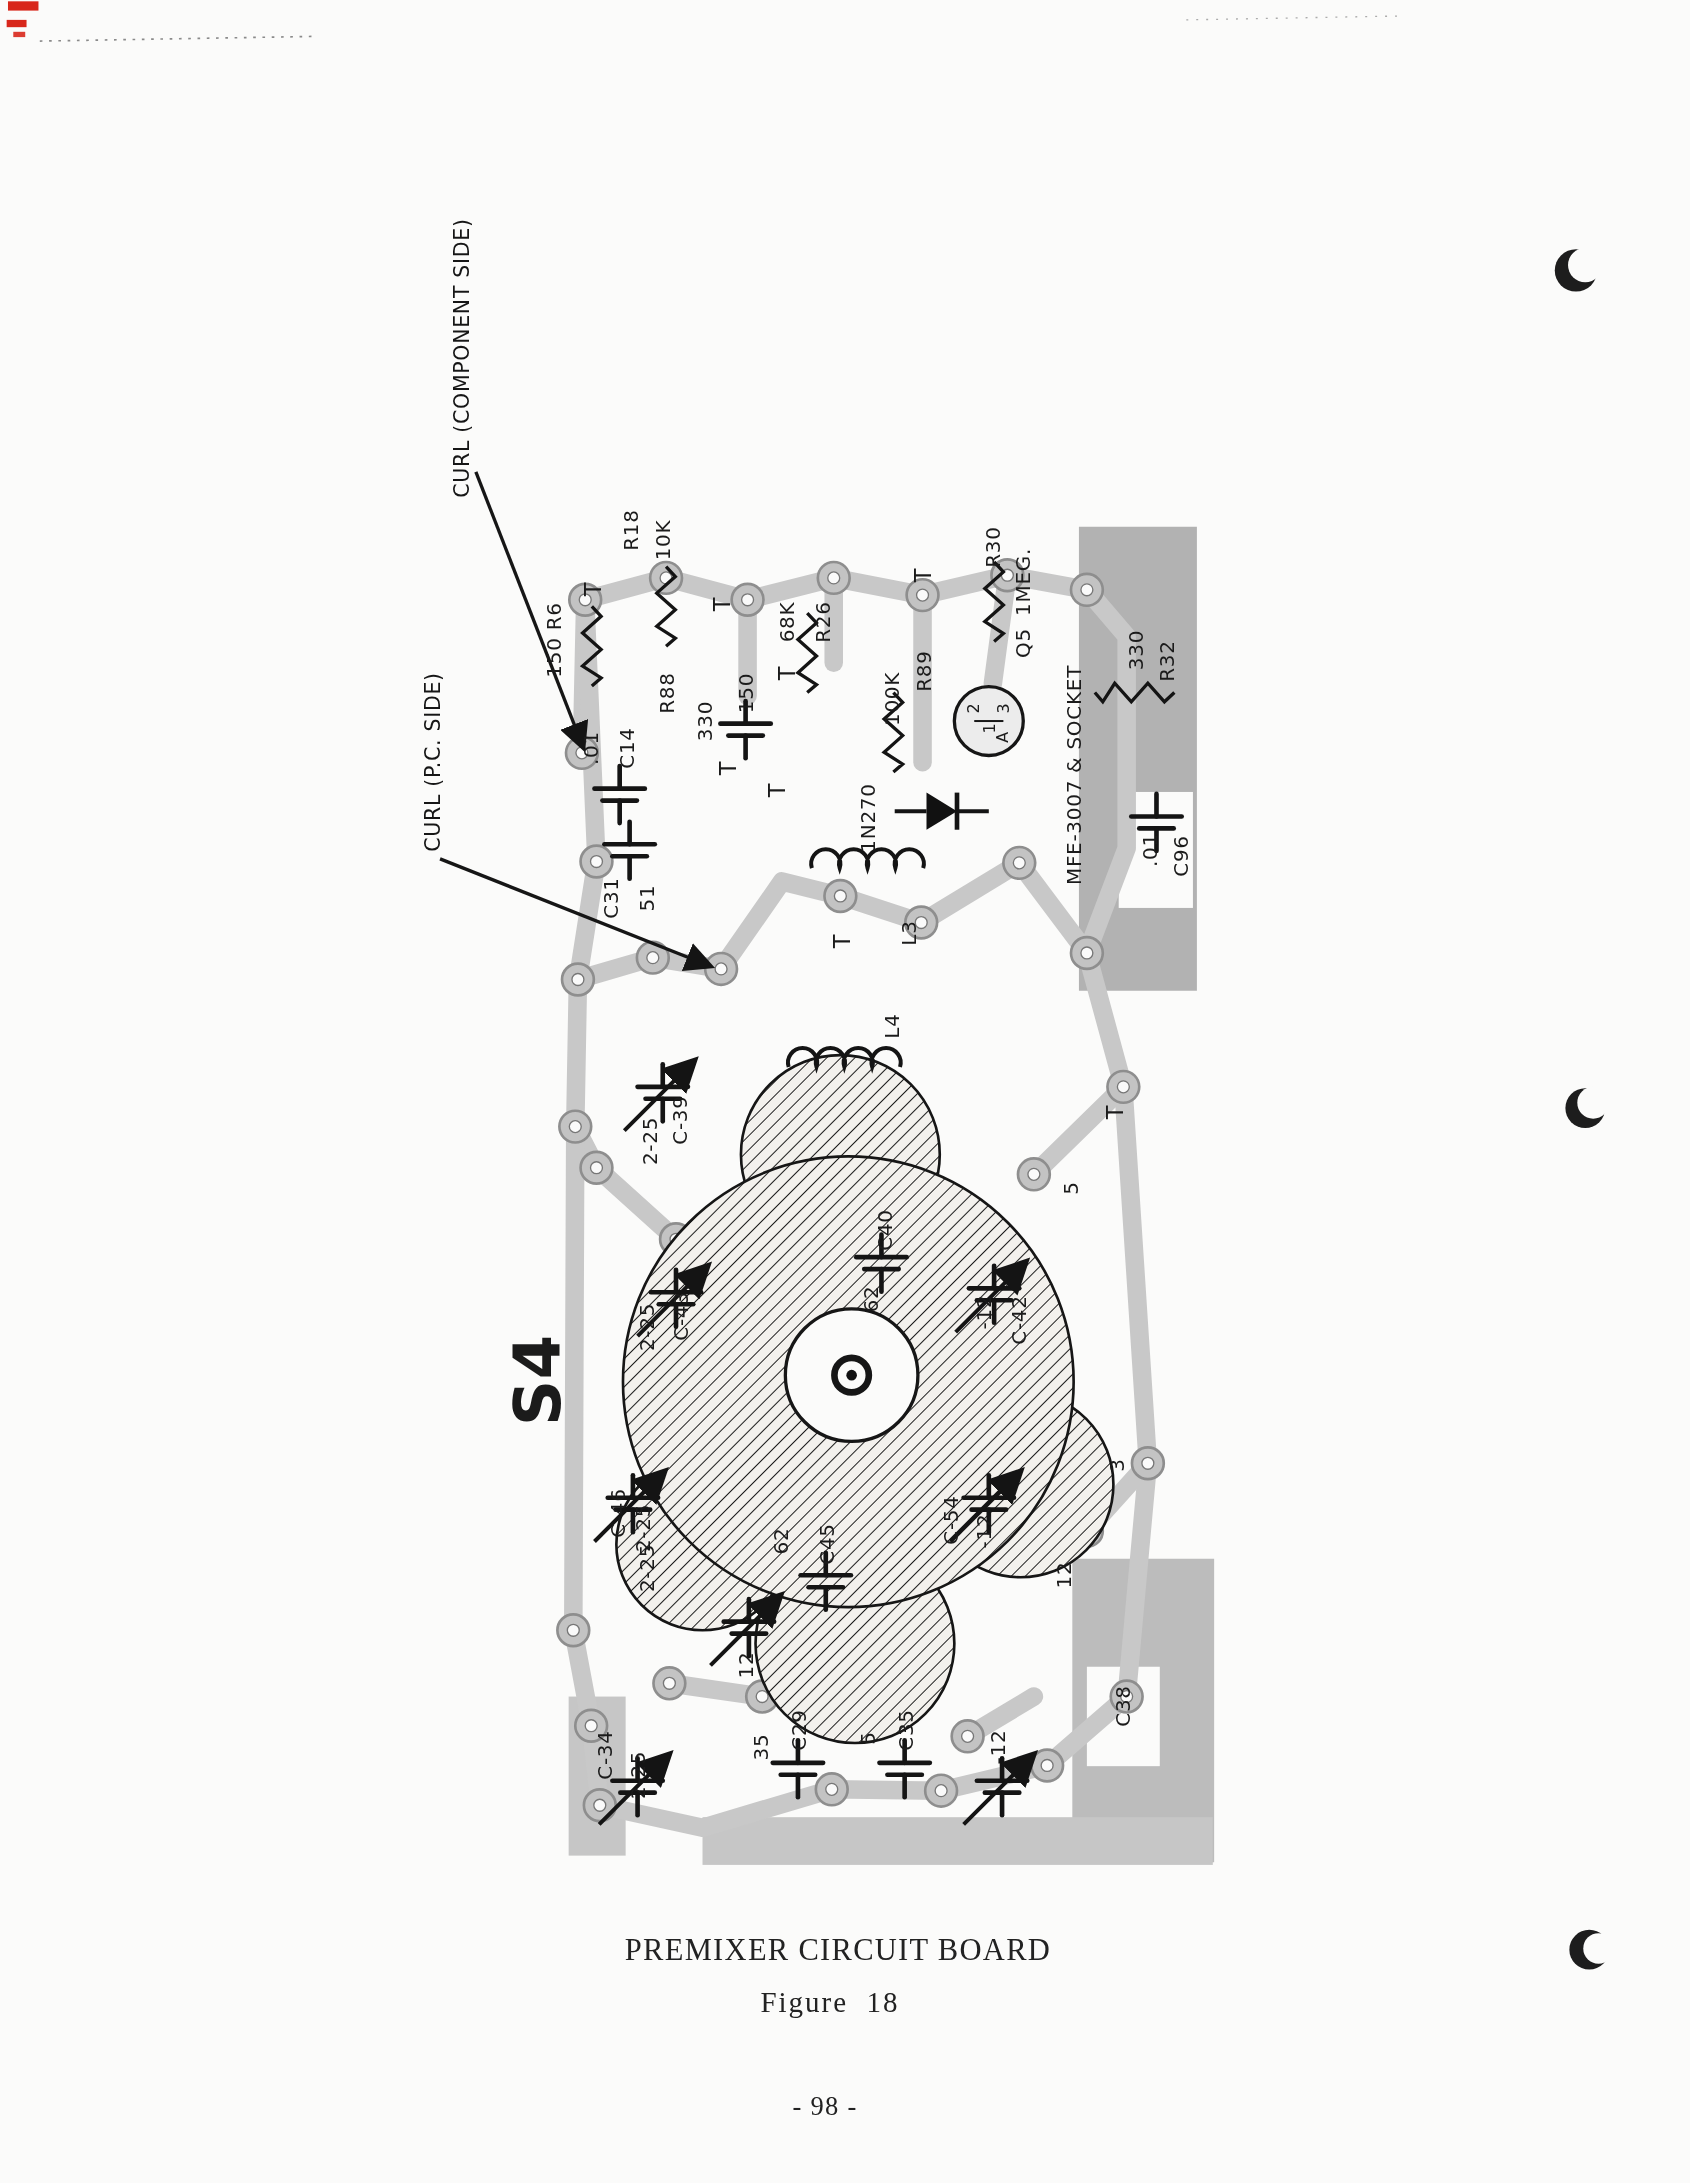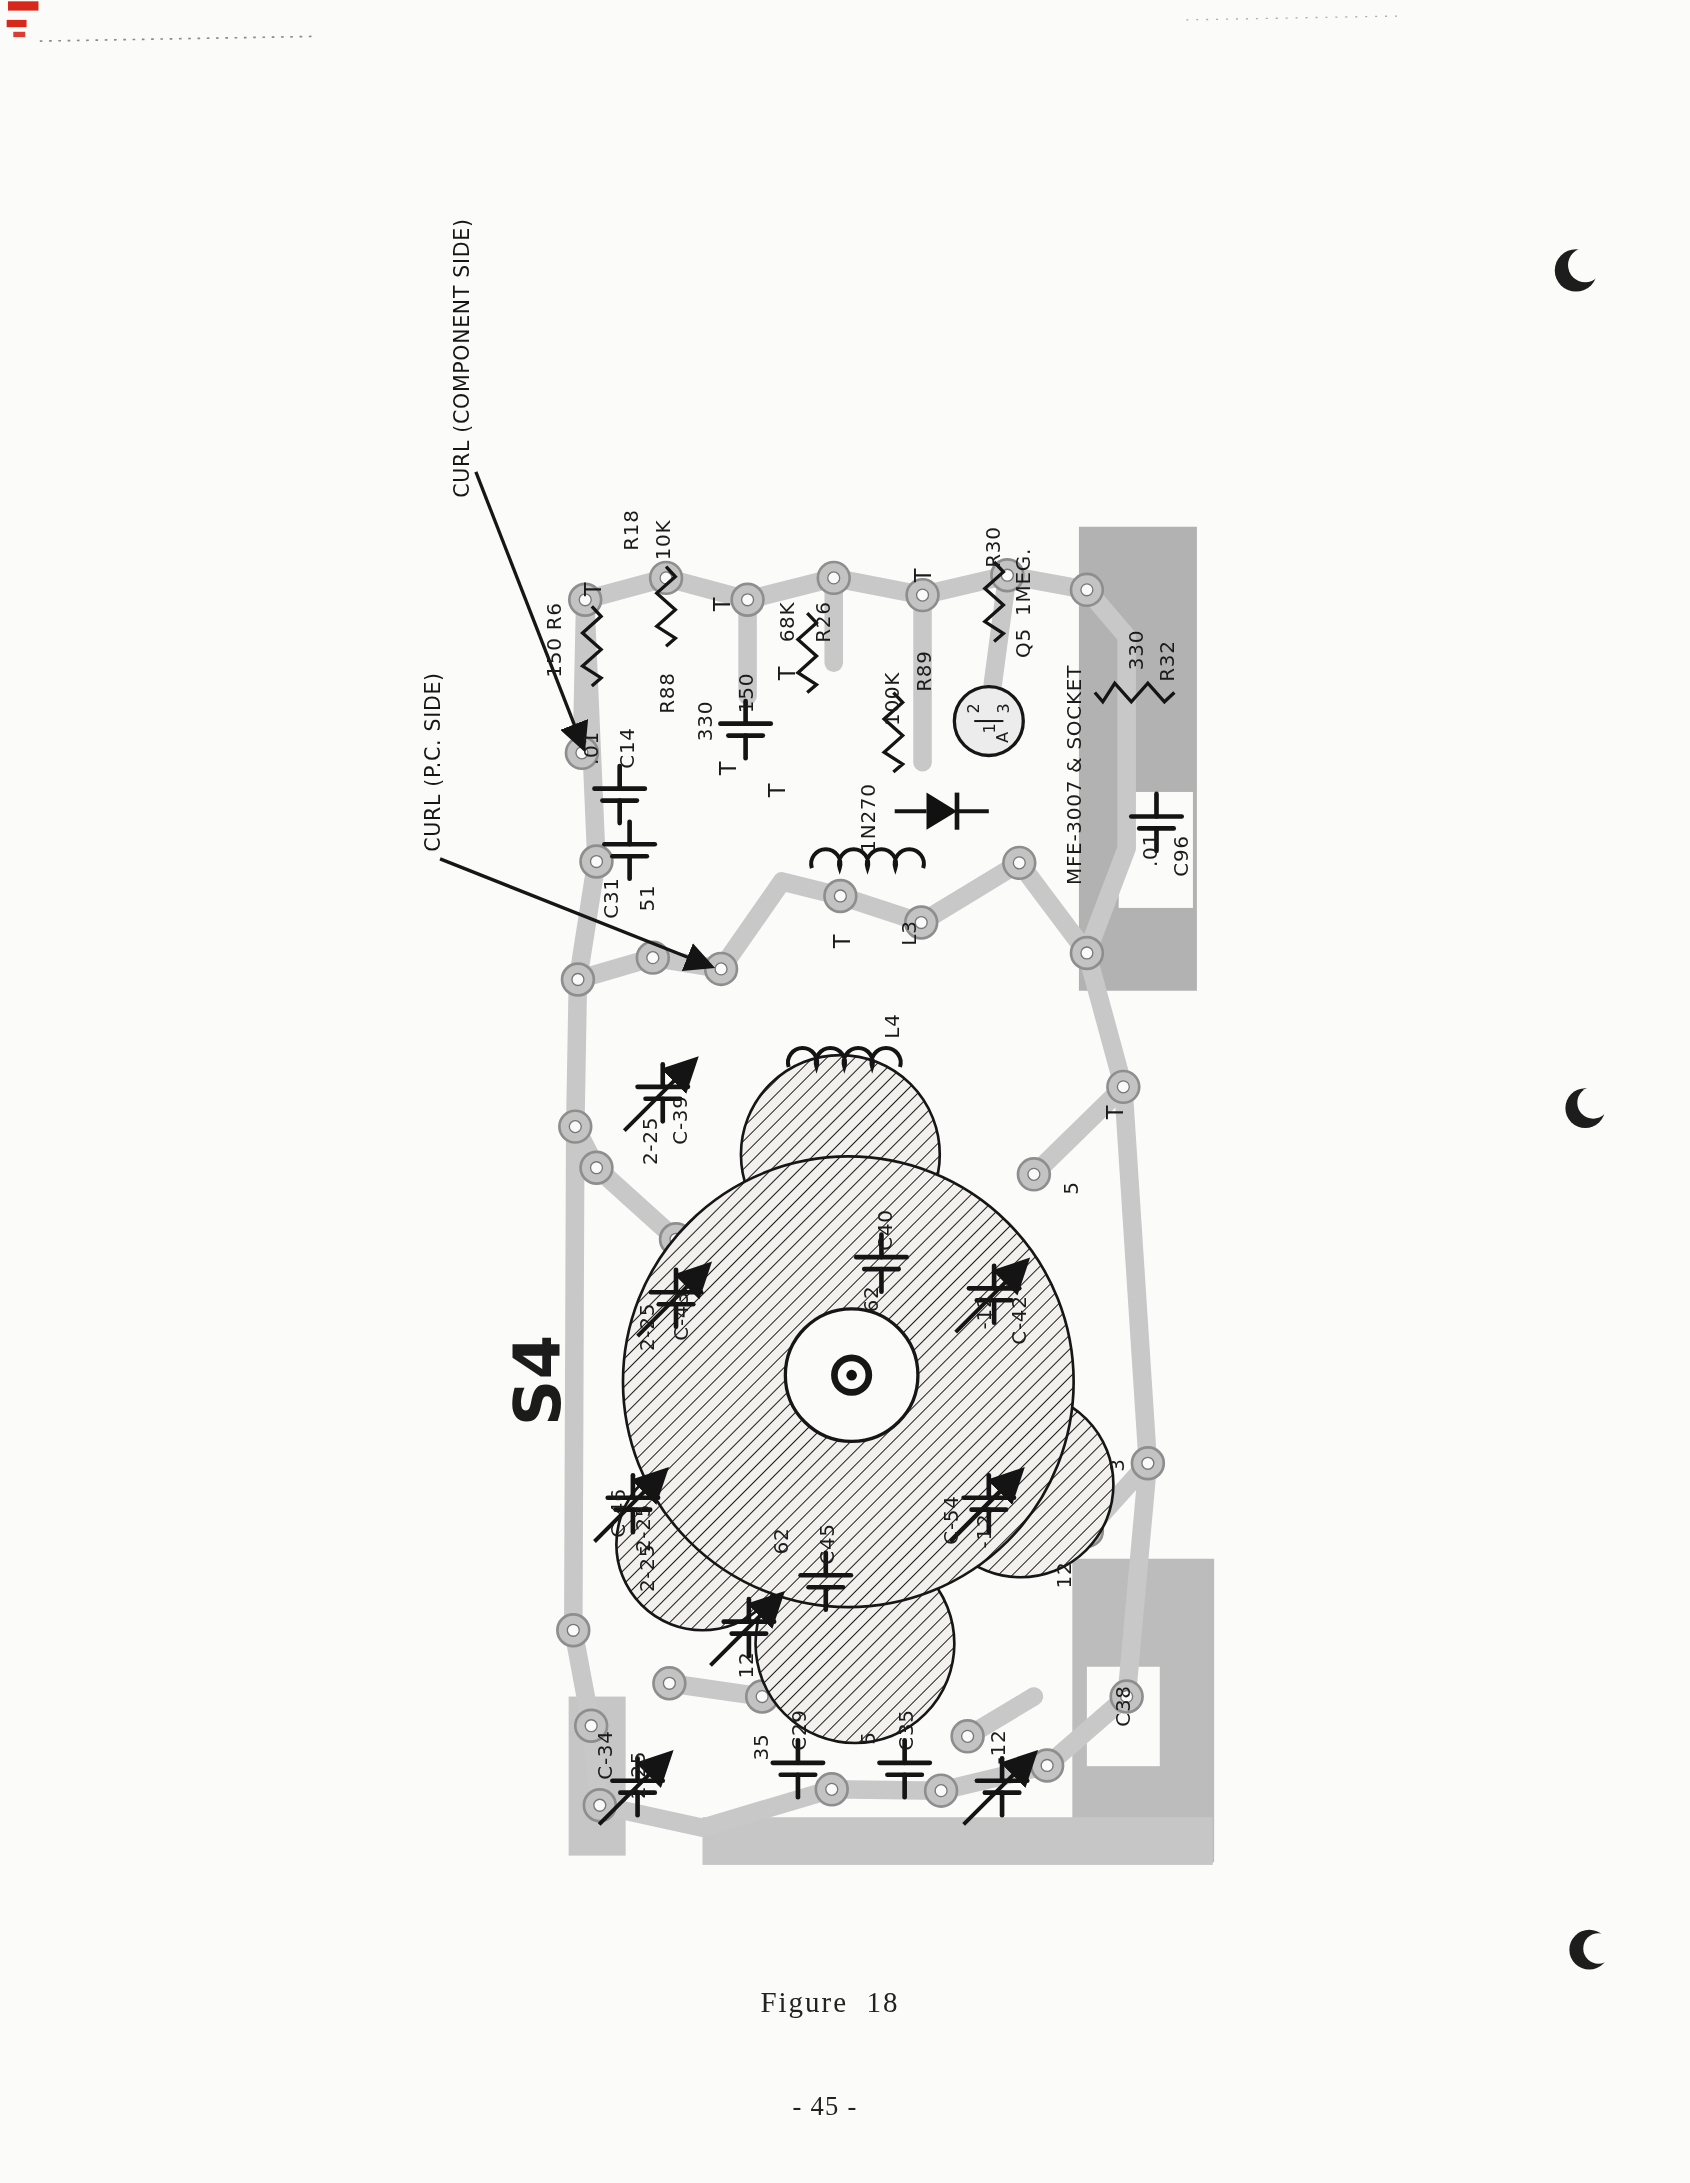--- a/index.html
+++ b/index.html
@@ -300,16 +300,17 @@
       <div class="lbl" style="left: 799px; top: 1730px; font-size: 20px; transform: translate(-50%, -50%) rotate(-90deg);">C29</div>
       <div class="lbl" style="left: 868px; top: 1738px; font-size: 20px; transform: translate(-50%, -50%) rotate(-90deg);">5</div>
       <div class="lbl" style="left: 906px; top: 1730px; font-size: 20px; transform: translate(-50%, -50%) rotate(-90deg);">C35</div>
       <div class="lbl" style="left: 998px; top: 1747px; font-size: 20px; transform: translate(-50%, -50%) rotate(-90deg);">-12</div>
       <div class="lbl" style="left: 1123px; top: 1706px; font-size: 20px; transform: translate(-50%, -50%) rotate(-90deg);">C38</div>
     </div>
 
   <div class="callout c1">CURL (COMPONENT SIDE)</div>
   <div class="callout c2">CURL (P.C. SIDE)</div>
 
+  <div class="caption">PREMIXER CIRCUIT BOARD</div>
   <div class="figure">Figure  18</div>
-  <div class="pageno">- 45 -</div>
+  <div class="pageno">- 98 -</div>
 </div>
 
 
 </body></html>

